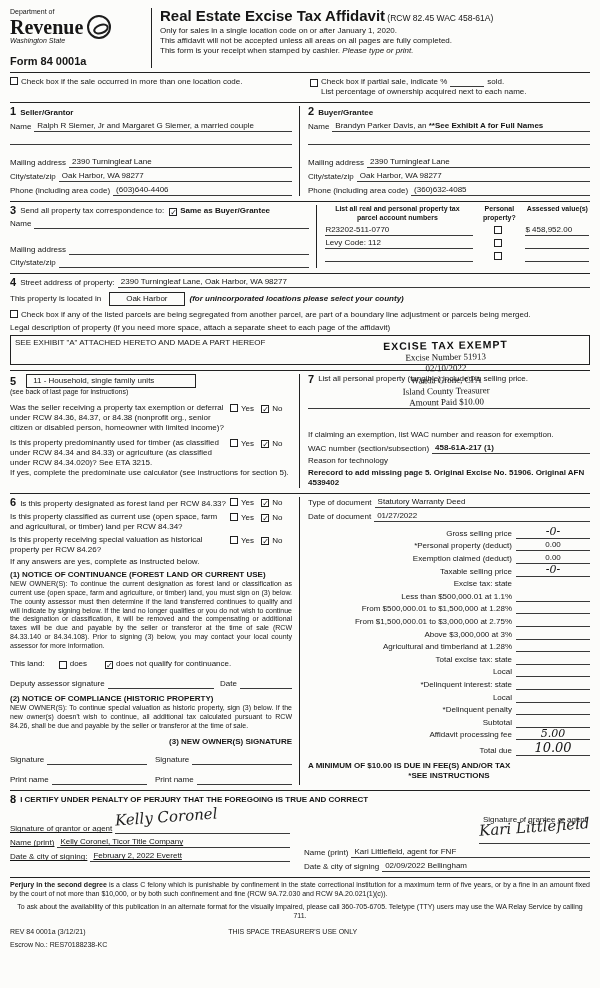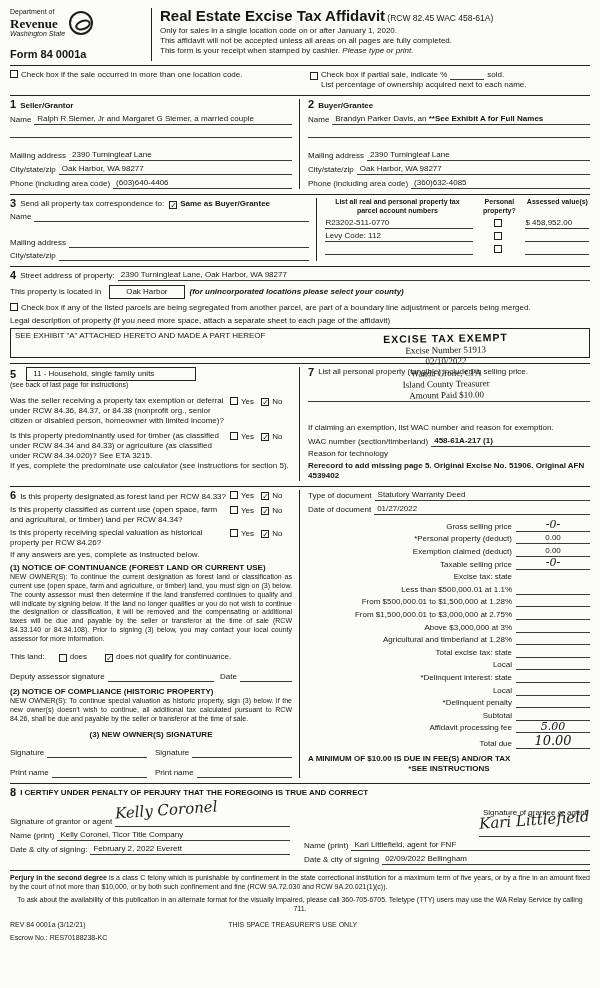--- a/index.html
+++ b/index.html
@@ -17,21 +17,21 @@
   .lbl { white-space:nowrap; padding-right:3px; }
   .val { padding:0 3px; }
   .cb { display:inline-block; width:8px; height:8px; border:1px solid #222; font-size:8px;
         line-height:7px; text-align:center; vertical-align:-1px; margin-right:3px; flex:none; background:#fff; }
   .secnum { font-size:11px; font-weight:bold; margin-right:4px; line-height:1; }
   
   .hdr { display:flex; border-bottom:1px solid #222; padding-bottom:4px; }
   .logoBlock { width:142px; border-right:1.5px solid #222; padding-right:6px; }
   .logoMark { width:24px; height:24px; border:2.5px solid #1d1d1d; border-radius:50%; position:relative; flex:none; margin-left:4px; }
   .logoMark:after { content:""; position:absolute; left:4px; top:7px; width:12px; height:6px; border:2px solid #1d1d1d; border-radius:50%; transform:rotate(-20deg); }
-  .deptName { font-size:13px; font-weight:bold; font-family:"Liberation Serif", serif; line-height:1; }
+  .deptName { font-size:20px; font-weight:bold; font-family:"Liberation Serif", serif; line-height:1; }
   .formNo { font-size:11px; font-weight:bold; margin-top:9px; }
   .mainTitle { font-size:15px; font-weight:bold; line-height:1.05; }
   
   .pc1 { width:148px; padding-right:4px; }
   .pc2 { width:52px; text-align:center; }
   .pc3 { width:64px; }
   .prow { display:flex; align-items:flex-end; height:13px; }
   
   .q { display:flex; margin-top:3px; }
   .qtext { flex:1; padding-right:4px; }
@@ -247,21 +247,21 @@
     </div>
 
     <div style="width:50%;" class="vdivR">
       <div class="flex">
         <span class="secnum">7</span>
         <span>List all personal property (tangible) included in selling price.</span>
       </div>
       <div class="u" style="margin-top:14px;"></div>
       <div style="margin-top:21px;">If claiming an exemption, list WAC number and reason for exemption.</div>
       <div class="frow">
-        <span class="lbl">WAC number (section/timberland)</span>
+        <span class="lbl">WAC number (section/subsection)</span>
         <span class="u grow val b">458-61A-217 (1)</span>
       </div>
       <div style="margin-top:2px;">Reason for technology</div>
       <div class="b" style="margin-top:2px;">Rerecord to add missing page 5.  Original Excise No. 51906.  Original AFN 4539402</div>
     </div>
   </div>
 
   <div class="flex secdiv">
     <div style="width:50%;" class="vdivL">
       <div class="q" style="margin-top:0;">
@@ -296,21 +296,21 @@
         <span>does not qualify for continuance.</span>
       </div>
       <div class="frow" style="margin-top:10px;">
         <span class="lbl">Deputy assessor signature</span>
         <span class="u grow"></span>
         <span class="lbl" style="padding-left:6px;">Date</span>
         <span class="u" style="width:52px;"></span>
       </div>
       <div class="b" style="margin-top:5px;">(2) NOTICE OF COMPLIANCE (HISTORIC PROPERTY)</div>
       <div class="sm" style="text-align:justify;">NEW OWNER(S): To continue special valuation as historic property, sign (3) below. If the new owner(s) doesn't wish to continue, all additional tax calculated pursuant to RCW 84.26, shall be due and payable by the seller or transferor at the time of sale.</div>
-      <div class="b" style="text-align:center; margin-top:6px;">(3) NEW OWNER(S) SIGNATURE</div>
+      <div class="b" style="text-align:right; margin-top:6px;">(3) NEW OWNER(S) SIGNATURE</div>
       <div class="flex" style="margin-top:8px;">
         <div class="frow grow" style="margin-right:8px; margin-top:0;">
           <span class="lbl">Signature</span>
           <span class="u grow"></span>
         </div>
         <div class="frow grow" style="margin-top:0;">
           <span class="lbl">Signature</span>
           <span class="u grow"></span>
         </div>
       </div>
@@ -413,21 +413,21 @@
       <div class="b" style="text-align:center;">*SEE INSTRUCTIONS</div>
     </div>
   </div>
 
   <div class="secdiv">
     <div class="flex" style="align-items:flex-end;">
       <span class="secnum">8</span>
       <span class="b">I CERTIFY UNDER PENALTY OF PERJURY THAT THE FOREGOING IS TRUE AND CORRECT</span>
     </div>
     <div class="flex" style="margin-top:10px;">
-      <div style="width:50%; padding-right:10px;">
+      <div style="width:50%; padding-right:10px;text-decoration:underline;">
         <div class="frow" style="margin-top:0;">
           <span class="lbl">Signature of grantor or agent</span>
           <span class="u grow"><span class="script">Kelly Coronel</span></span>
         </div>
         <div class="frow">
           <span class="lbl">Name (print)</span>
           <span class="u grow val">Kelly Coronel, Ticor Title Company</span>
         </div>
         <div class="frow">
           <span class="lbl">Date &amp; city of signing:</span>

